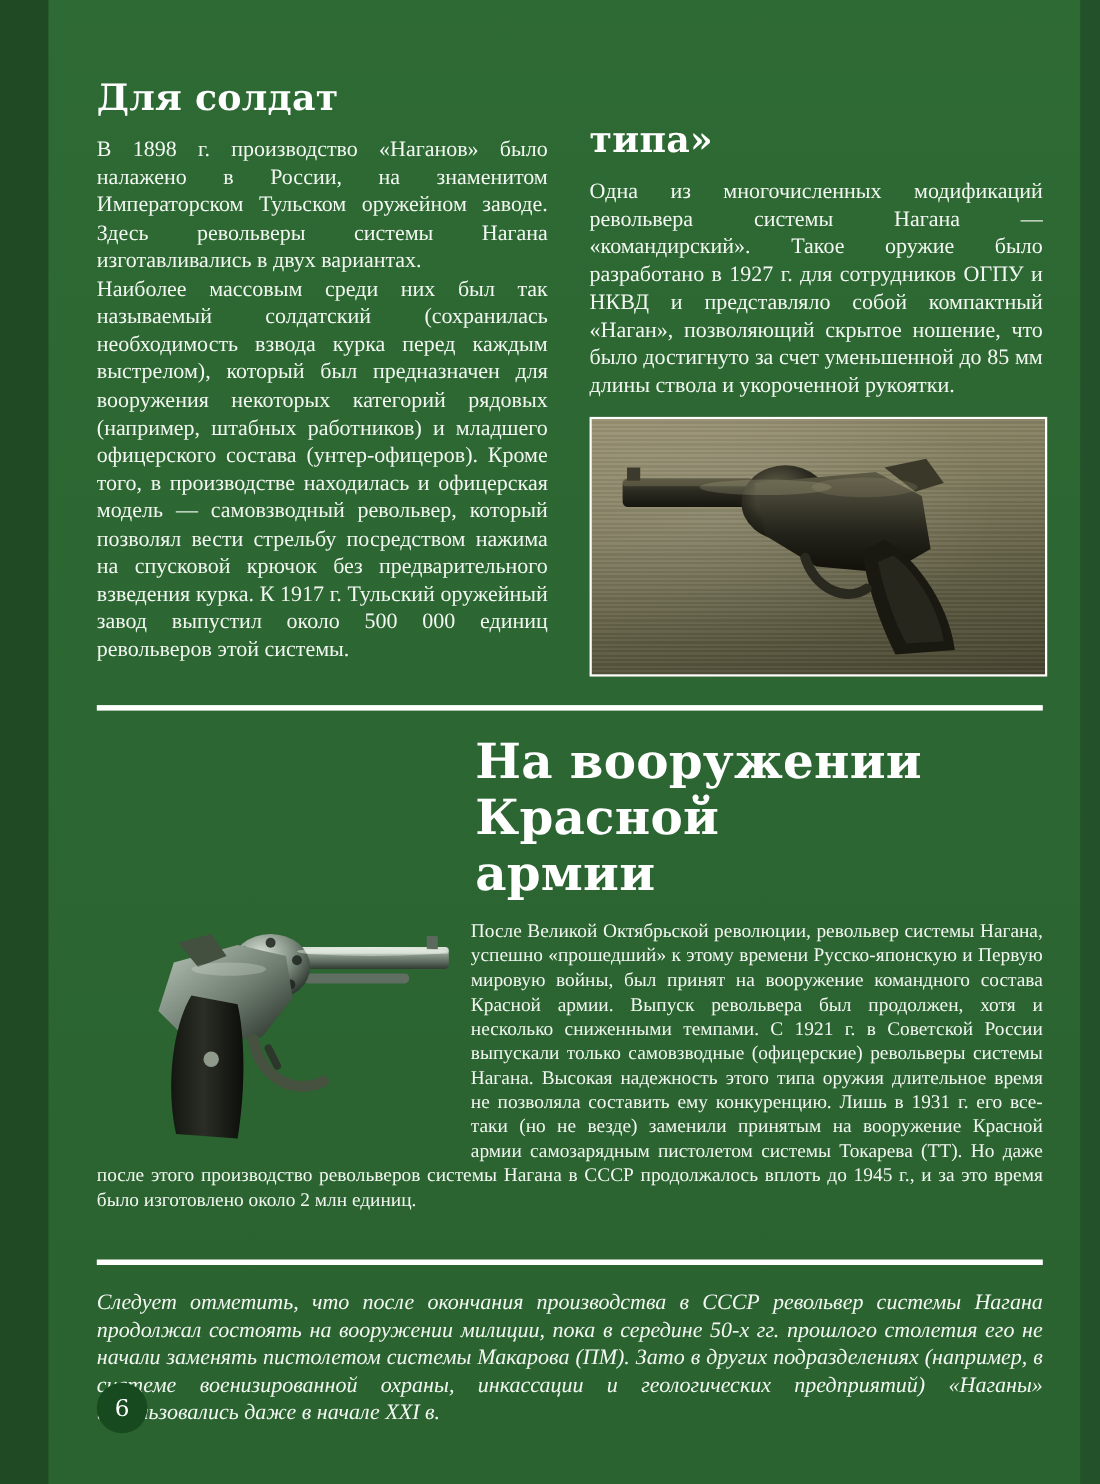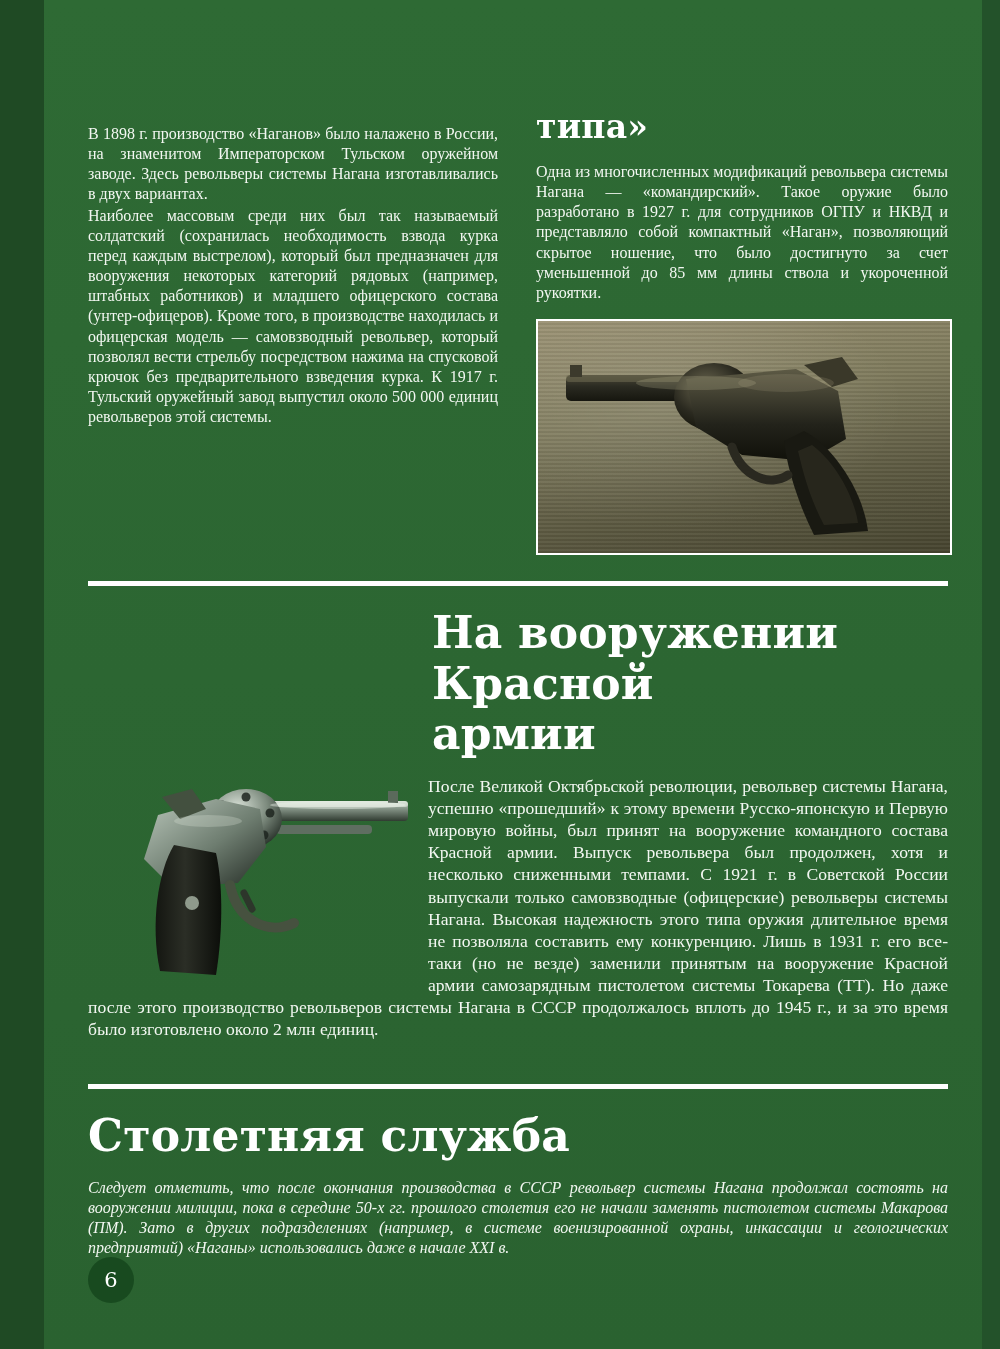--- a/index.html
+++ b/index.html
@@ -47,21 +47,21 @@
     font-size: 33px;
     line-height: 1.15;
     margin: 0 0 16px 0;
     color: #ffffff;
     letter-spacing: 0.2px;
   }
   h1.heading.big {
     font-size: 44px;
   }
   p.body-text {
-    font-size: 16px;
+    font-size: 20px;
     line-height: 1.26;
     margin: 0 0 0 0;
     text-align: justify;
     color: #f2f7f1;
     hyphens: auto;
   }
   p.body-text + p.body-text {
     margin-top: 1px;
   }
 
@@ -156,21 +156,21 @@
 <div class="page">
   <div class="left-edge"></div>
   <div class="right-edge"></div>
 
   <div class="content">
 
     <div class="top-cols">
 
       <div class="col-left">
         <h1 class="heading">
-          <br>
+          <span>Для солдат</span><br>
         </h1>
         <p class="body-text">В 1898 г. производство «Наганов» было налажено в России, на знаменитом Императорском Тульском оружейном заводе. Здесь револьверы системы Нагана изготавливались в двух вариантах.</p>
         <p class="body-text">Наиболее массовым среди них был так называемый солдатский (сохранилась необходимость взвода курка перед каждым выстрелом), который был предназначен для вооружения некоторых категорий рядовых (например, штабных работников) и младшего офицерского состава (унтер-офицеров). Кроме того, в производстве находилась и офицерская модель — самовзводный револьвер, который позволял вести стрельбу посредством нажима на спусковой крючок без предварительного взведения курка. К 1917 г. Тульский оружейный завод выпустил около 500 000 единиц револьверов этой системы.</p>
       </div>
 
       <div class="col-right">
         <h1 class="heading">
           <br>
           <span>типа»</span>
         </h1>
@@ -283,20 +283,19 @@
           <ellipse cx="250" cy="30" rx="68" ry="4" fill="#f0f6ee" opacity="0.45"></ellipse>
           <ellipse cx="120" cy="46" rx="34" ry="6" fill="#e6eee3" opacity="0.25"></ellipse>
         </svg>
         <p class="mid-text">После Великой Октябрьской революции, револьвер системы Нагана, успешно «прошедший» к этому времени Русско-японскую и Первую мировую войны, был принят на вооружение командного состава Красной армии. Выпуск револьвера был продолжен, хотя и несколько сниженными темпами. С 1921 г. в Советской России выпускали только самовзводные (офицерские) револьверы системы Нагана. Высокая надежность этого типа оружия длительное время не позволяла составить ему конкуренцию. Лишь в 1931 г. его все-таки (но не везде) заменили принятым на вооружение Красной армии самозарядным пистолетом системы Токарева (ТТ). Но даже после этого производство револьверов системы Нагана в СССР продолжалось вплоть до 1945 г., и за это время было изготовлено около 2 млн единиц.</p>
       </div>
     </div>
 
     <div class="rule"></div>
 
     <div class="bottom-block">
-      <h1 class="heading big">Столетняя служба</h1>
       <p class="body-text">Следует отметить, что после окончания производства в СССР револьвер системы Нагана продолжал состоять на вооружении милиции, пока в середине 50-х гг. прошлого столетия его не начали заменять пистолетом системы Макарова (ПМ). Зато в других подразделениях (например, в системе военизированной охраны, инкассации и геологических предприятий) «Наганы» использовались даже в начале XXI в.</p>
     </div>
 
   </div>
 
   <div class="page-number">6</div>
 </div>
 
 </body></html>

